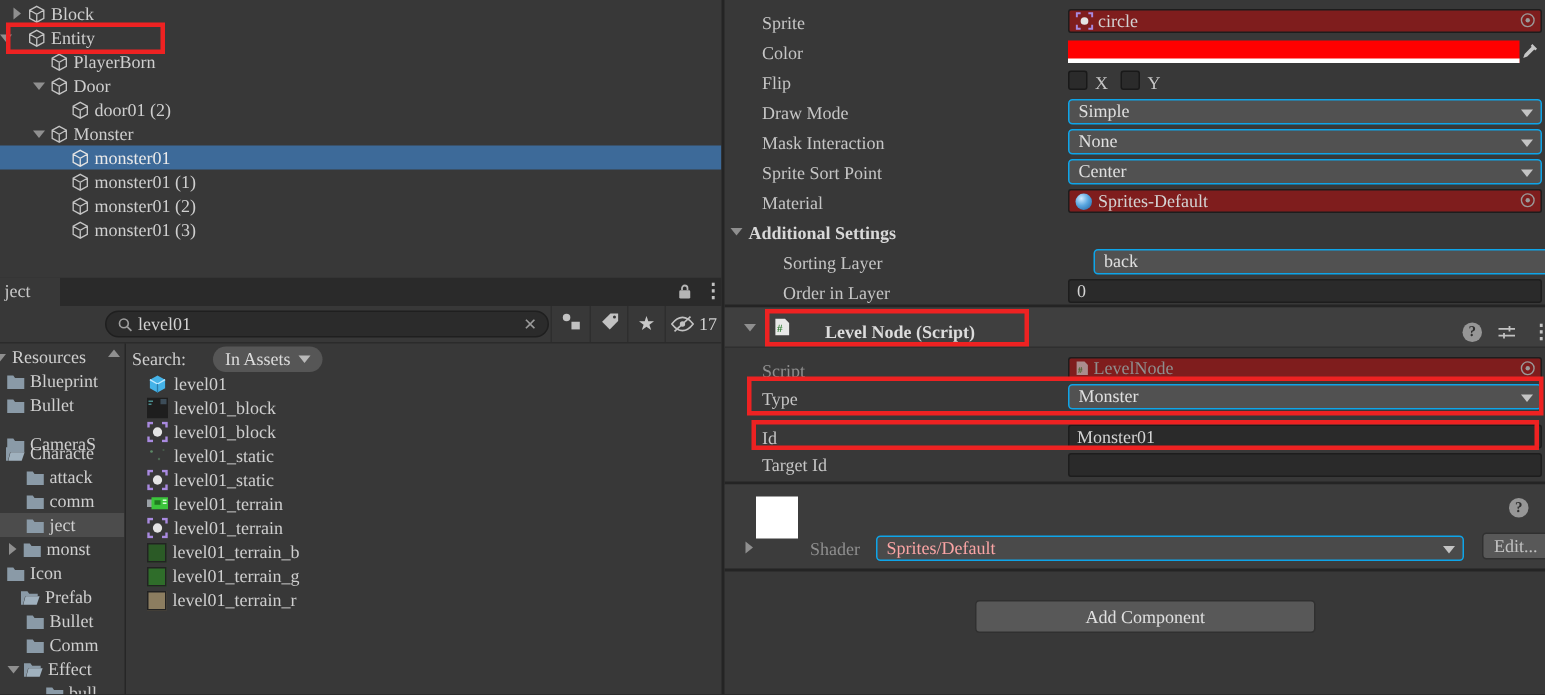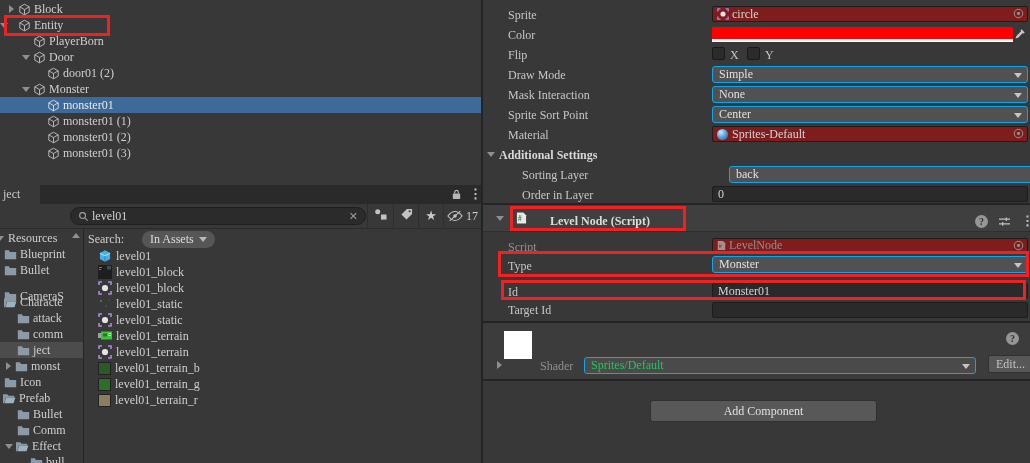--- a/index.html
+++ b/index.html
@@ -278,21 +278,21 @@
         <span>monst</span>
       </div>
       <div class="trow" style="top:145px;padding-left:4px">
         <span class="ic">
             <svg width="13" height="12" viewBox="0 0 16 14">
               <path d="M1 2.5h5l1.4 2H15v9H1Z" fill="#8a9aa7"></path>
             </svg>
           </span>
         <span>Icon</span>
       </div>
-      <div class="trow" style="top:161px;padding-left:2px">
+      <div class="trow" style="top:161px;padding-left:13px">
         <span class="ic">
             <svg width="14" height="12" viewBox="0 0 16 14">
               <path d="M1 2.5h5l1.4 2H14v2H4.2L2.5 13H1Z" fill="#8a9aa7"></path>
               <path d="M4.5 6.5H15.5L13.2 13H2.8Z" fill="#a0b1be"></path>
             </svg>
           </span>
         <span>Prefab</span>
       </div>
       <div class="trow" style="top:177px;padding-left:17px">
         <span class="ic">
@@ -554,21 +554,21 @@
     </div>
 
     <div class="hdiv" style="top:321px"></div>
 
     <div class="band" style="top:323px;height:56px;background:#3c3c3c">
       <div class="abs" style="left:21px;top:8px;width:28px;height:28px;background:#ffffff"></div>
       <span class="abs help" style="left:523px;top:9px">?</span>
       <span class="abs kebab" style="left:542px;top:8px">⋮</span>
       <i class="tri-r abs" style="left:14px;top:38px"></i>
       <span class="abs dim" style="left:57px;top:36px">Shader</span>
-      <div class="dd" style="left:101px;top:34px;width:392px;height:17px;background:#4a4a4a;color:#22c55e">
+      <div class="dd" style="left:101px;top:34px;width:392px;height:17px;background:#4a4a4a;color:#fca5a5">
         <span>Sprites/Default</span>
           <i class="caret"></i>
       </div>
       <div class="btn abs" style="left:505px;top:32px;width:45px;height:18px;color:#c2c2c2">
         <span>Edit...</span>
       </div>
     </div>
     <div class="hdiv" style="top:379px"></div>
 
     <div class="btn abs" style="left:167px;top:400px;width:227px;height:22px">

